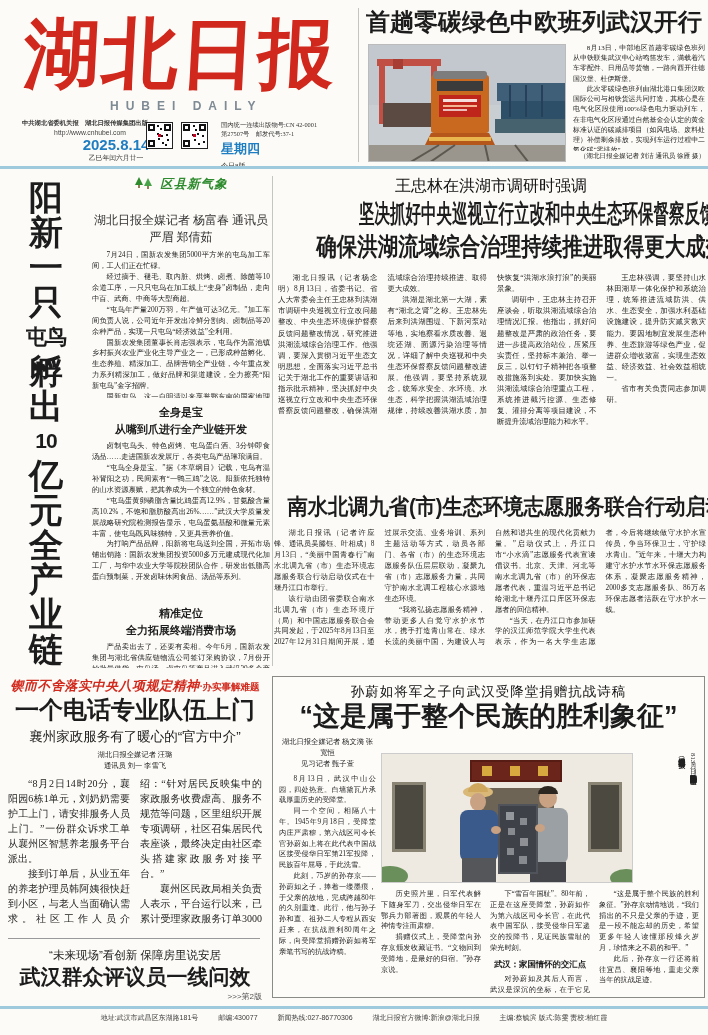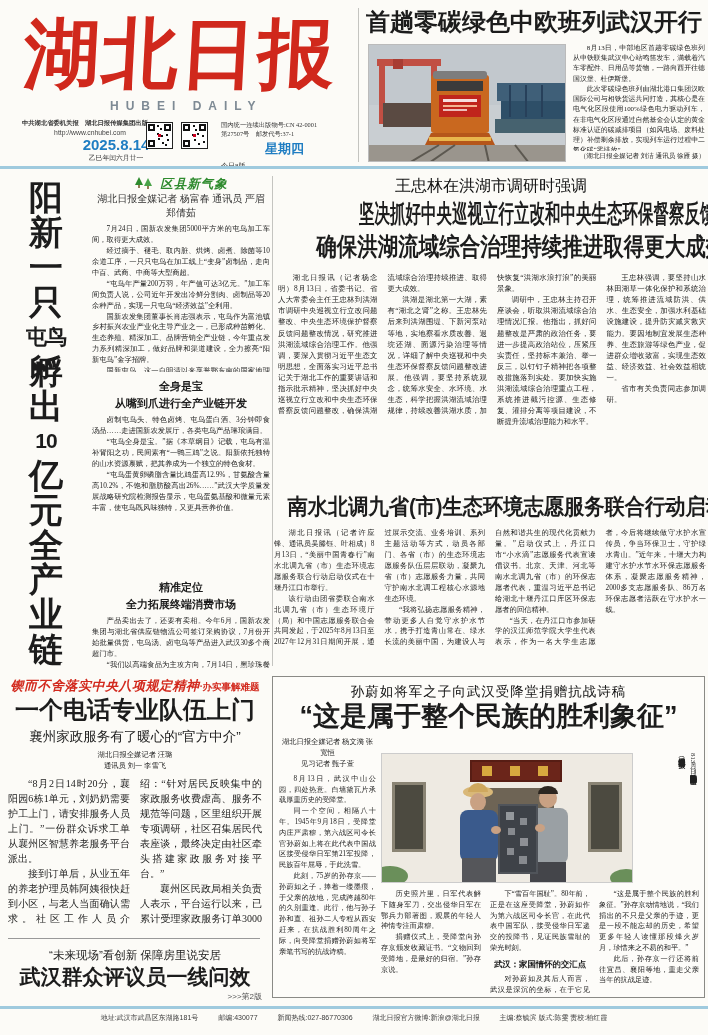--- a/index.html
+++ b/index.html
@@ -21,21 +21,21 @@
   .mh-org { left:22px; top:119px; width:190px; font-size:6.3px; color:#333; font-weight:bold; }
   .mh-url { left:30px; top:129px; width:120px; text-align:center; font-size:6.8px; color:#444;
     font-family:"Liberation Sans",sans-serif; }
   .mh-date { left:78px; top:136px; width:76px; text-align:center; font-size:15px; font-weight:900;
     color:#1f7dc2; font-family:"Liberation Sans",sans-serif; }
   .mh-lunar { left:78px; top:153px; width:76px; text-align:center; font-size:6.8px; color:#333; }
   .qr { width:27px; height:27px; border:1px solid #222; background:#fff; }
   .qr svg { display:block; }
   .mh-right { left:221px; top:120px; width:130px; font-size:6.3px; color:#333; line-height:1.45; }
   .mh-weekday { font-size:13px; font-weight:900; color:#1f7dc2; font-family:"Liberation Sans",sans-serif;
-    margin-top:2px;margin-left:44px; }
+    margin-top:2px; }
   .mh-pages { font-size:7px; margin-top:2px; }
 
   .vline { background:#c4c4c0; width:1px; }
   .blue-rule { background:#9fcade; height:3px; left:0; width:708px; }
 
   
   .tr-head { left:364px; top:6px; width:340px; text-align:center;
     font-family:"Liberation Sans",sans-serif; font-weight:900; font-size:24px; letter-spacing:0px; }
   .tr-photo { left:368px; top:44px; width:198px; height:118px; border:1px solid #bbb; overflow:hidden; }
   .tr-text { left:573px; top:43px; width:132px; height:108px; overflow:hidden;
@@ -47,21 +47,21 @@
   .v-headline { left:6px; top:180px; width:80px; height:486px;
     display:flex; flex-direction:column; justify-content:space-between; align-items:center; }
   .vchar { font-family:"Liberation Sans",sans-serif; font-weight:900; font-size:34px; line-height:1;
     display:flex; justify-content:center; align-items:center; height:35px; }
   .vchar.multi span { font-size:21px; font-weight:900; letter-spacing:-1px; }
 
   
   .la-col { left:92px; top:176px; width:178px; height:492px; overflow:hidden; }
   .la-header { display:flex; align-items:center; justify-content:center; gap:4px; height:16px; }
   .la-label { color:#2e8b2e; font-weight:900; font-size:12.5px; font-style:italic; letter-spacing:1px; }
-  .la-byline { text-align:center; font-size:10px; color:#333; margin:0 0 4px; }
+  .la-byline { text-align:center; font-size:12px; color:#333; margin:20px 0 4px; }
   .la-body { font-size:7.3px; line-height:1.5; text-align:justify; overflow:hidden; }
   .la-body p { text-indent:2em; }
   .la-sub { text-align:center; font-weight:bold; font-size:11px; line-height:1.5; margin:6px 0 4px;
     font-family:"Liberation Serif",serif; }
   .h-150 { height:148px; } .h-158 { height:158px; } .h-94 { height:94px; }
 
   
   .lead-kicker { left:278px; top:176px; width:426px; text-align:center; font-size:16px;
     font-family:"Liberation Sans",sans-serif; color:#111; }
   .lead-h1 { left:278px; top:197px; width:426px; text-align:center;
@@ -268,34 +268,35 @@
           <polygon points="5,1 9,9 1,9" fill="#2e8b2e"></polygon>
           <rect x="4.2" y="9" width="1.6" height="3" fill="#7a5c2e"></rect>
           <polygon points="14,2 18,10 10,10" fill="#49a349"></polygon>
           <rect x="13.2" y="10" width="1.6" height="3" fill="#7a5c2e"></rect>
         </svg>
       </span>
       <span class="la-label">区县新气象</span>
     </div>
     <div class="la-byline">湖北日报全媒记者 杨富春 通讯员 严眉 郑倩茹</div>
     <div class="la-body h-150">
-        <p>7月24日，国新农发集团5000平方米的屯鸟加工车间，取得更大成效。</p>
+        <p>7月24日，国新农发集团5000平方米的屯鸟加工车间，工人们正在忙碌。</p>
         <p>经过摘手、褪毛、取内脏、烘烤、卤煮、除菌等10余道工序，一只只屯鸟在加工线上“变身”卤制品，走向中百、武商、中商等大型商超。</p>
         <p>“屯鸟年产量200万羽，年产值可达3亿元。”加工车间负责人说，公司近年开发出冷鲜分割肉、卤制品等20余种产品，实现一只屯鸟“经济效益”全利用。</p>
         <p>国新农发集团董事长肖志强表示，屯鸟作为富池镇乡村振兴农业产业化主导产业之一，已形成种苗孵化、生态养殖、精深加工、品牌营销全产业链，今年重点发力系列精深加工，做好品牌和渠道建设，全力擦亮“阳新屯鸟”金字招牌。</p>
         <p>国新屯鸟，这一自明清以来享誉鄂东南的国家地理标志产品，正成为乡村振兴的“金凤凰”。</p>
       </div>
     <div class="la-sub">
       <div>全身是宝</div>
       <div>从嘴到爪进行全产业链开发</div>
     </div>
     <div class="la-body h-158">
         <p>卤制屯鸟头、特色卤烤、屯鸟蛋白酒、3分钟即食汤品……走进国新农发展厅，各类屯鸟产品琳琅满目。</p>
         <p>“屯鸟全身是宝。”据《本草纲目》记载，屯鸟有温补肾阳之功，民间素有“一鸭三鸡”之说。阳新依托独特的山水资源禀赋，把其养成为一个独立的特色食材。</p>
         <p>“屯鸟蛋黄卵磷脂含量比鸡蛋高12.9%，甘氨酸含量高10.2%，不饱和脂肪酸高出26%……”武汉大学质量发展战略研究院检测报告显示，屯鸟蛋氨基酸和微量元素丰富，使屯鸟既风味独特，又更具营养价值。</p>
+        <p>为打响产品品牌，阳新将屯鸟送到全国，开拓市场铺出销路：国新农发集团投资5000多万元建成现代化加工厂，与华中农业大学等院校团队合作，研发出低脂高蛋白预制菜，开发卤味休闲食品、汤品等系列。</p>
       </div>
     <div class="la-sub">
       <div>精准定位</div>
       <div>全力拓展终端消费市场</div>
     </div>
     <div class="la-body h-94">
         <p>产品卖出去了，还要有卖相。今年6月，国新农发集团与湖北省供应链物流公司签订采购协议，7月份开始批量供货，屯鸟汤、卤屯鸟等产品进入武汉30多个商超门市。</p>
         <p>“我们以高端食品为主攻方向，7月14日，黑珍珠餐厅在武汉上新屯鸟汤，借助连锁渠道走向北京、上海等34个城市的270家餐厅。”肖志强说，集团正瞄准预制菜和高端餐饮赛道，扩大消费市场。（下转第2版）</p>
       </div>
   </div>

